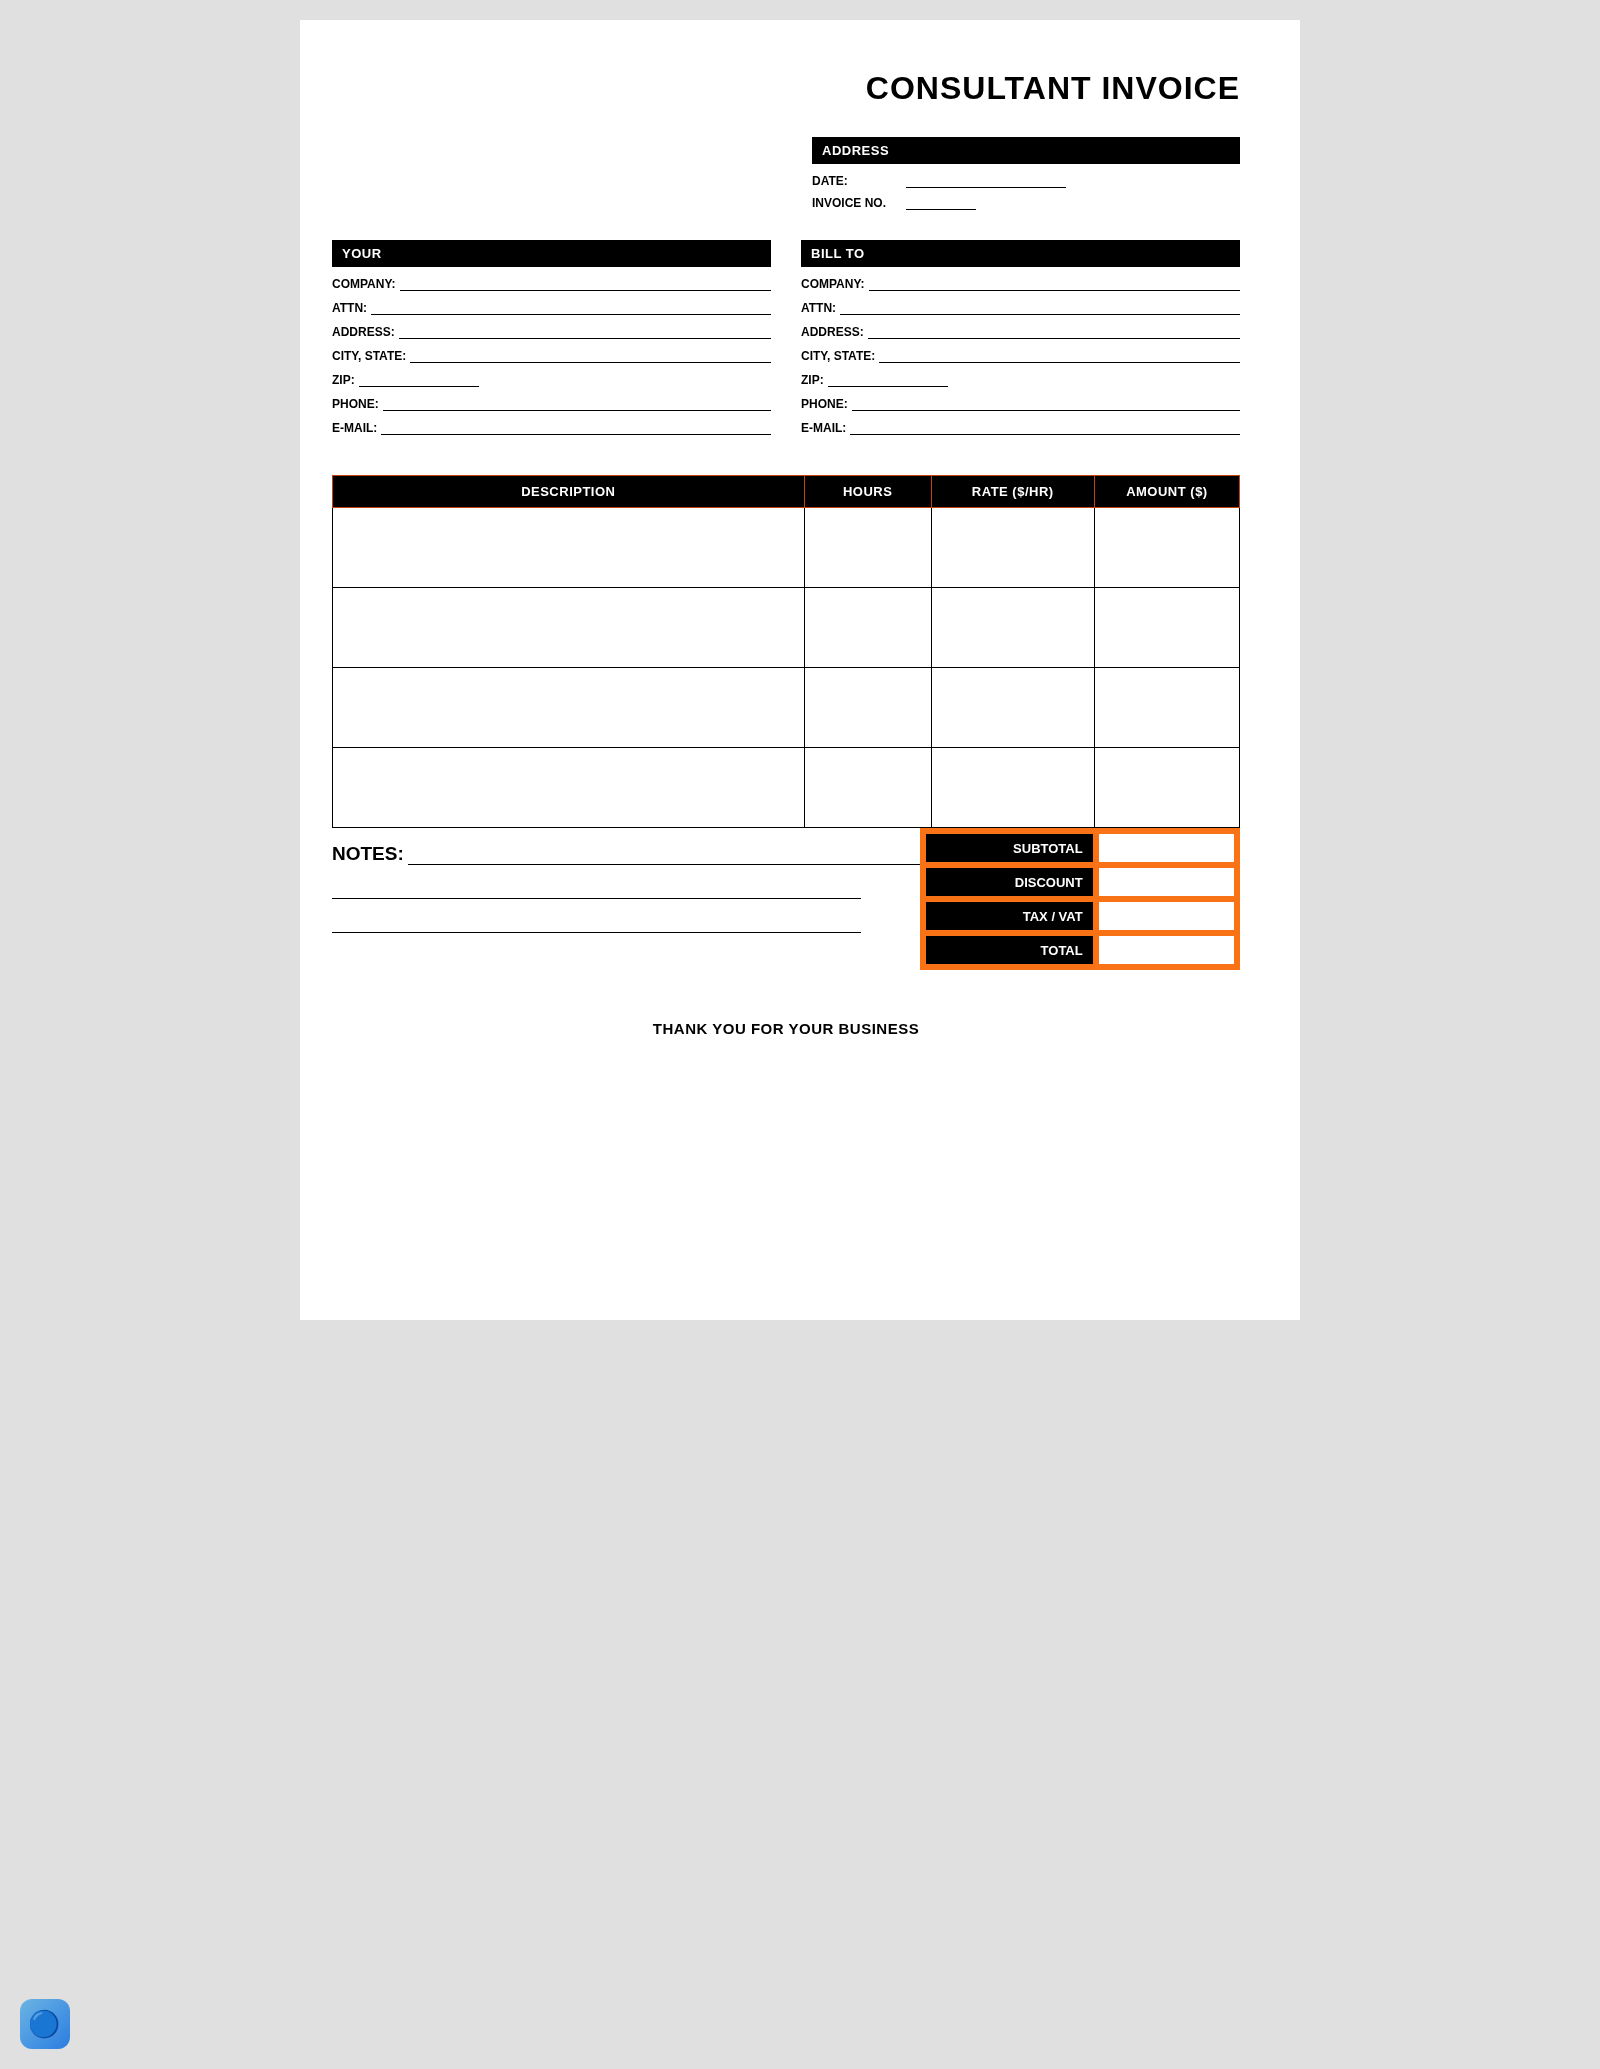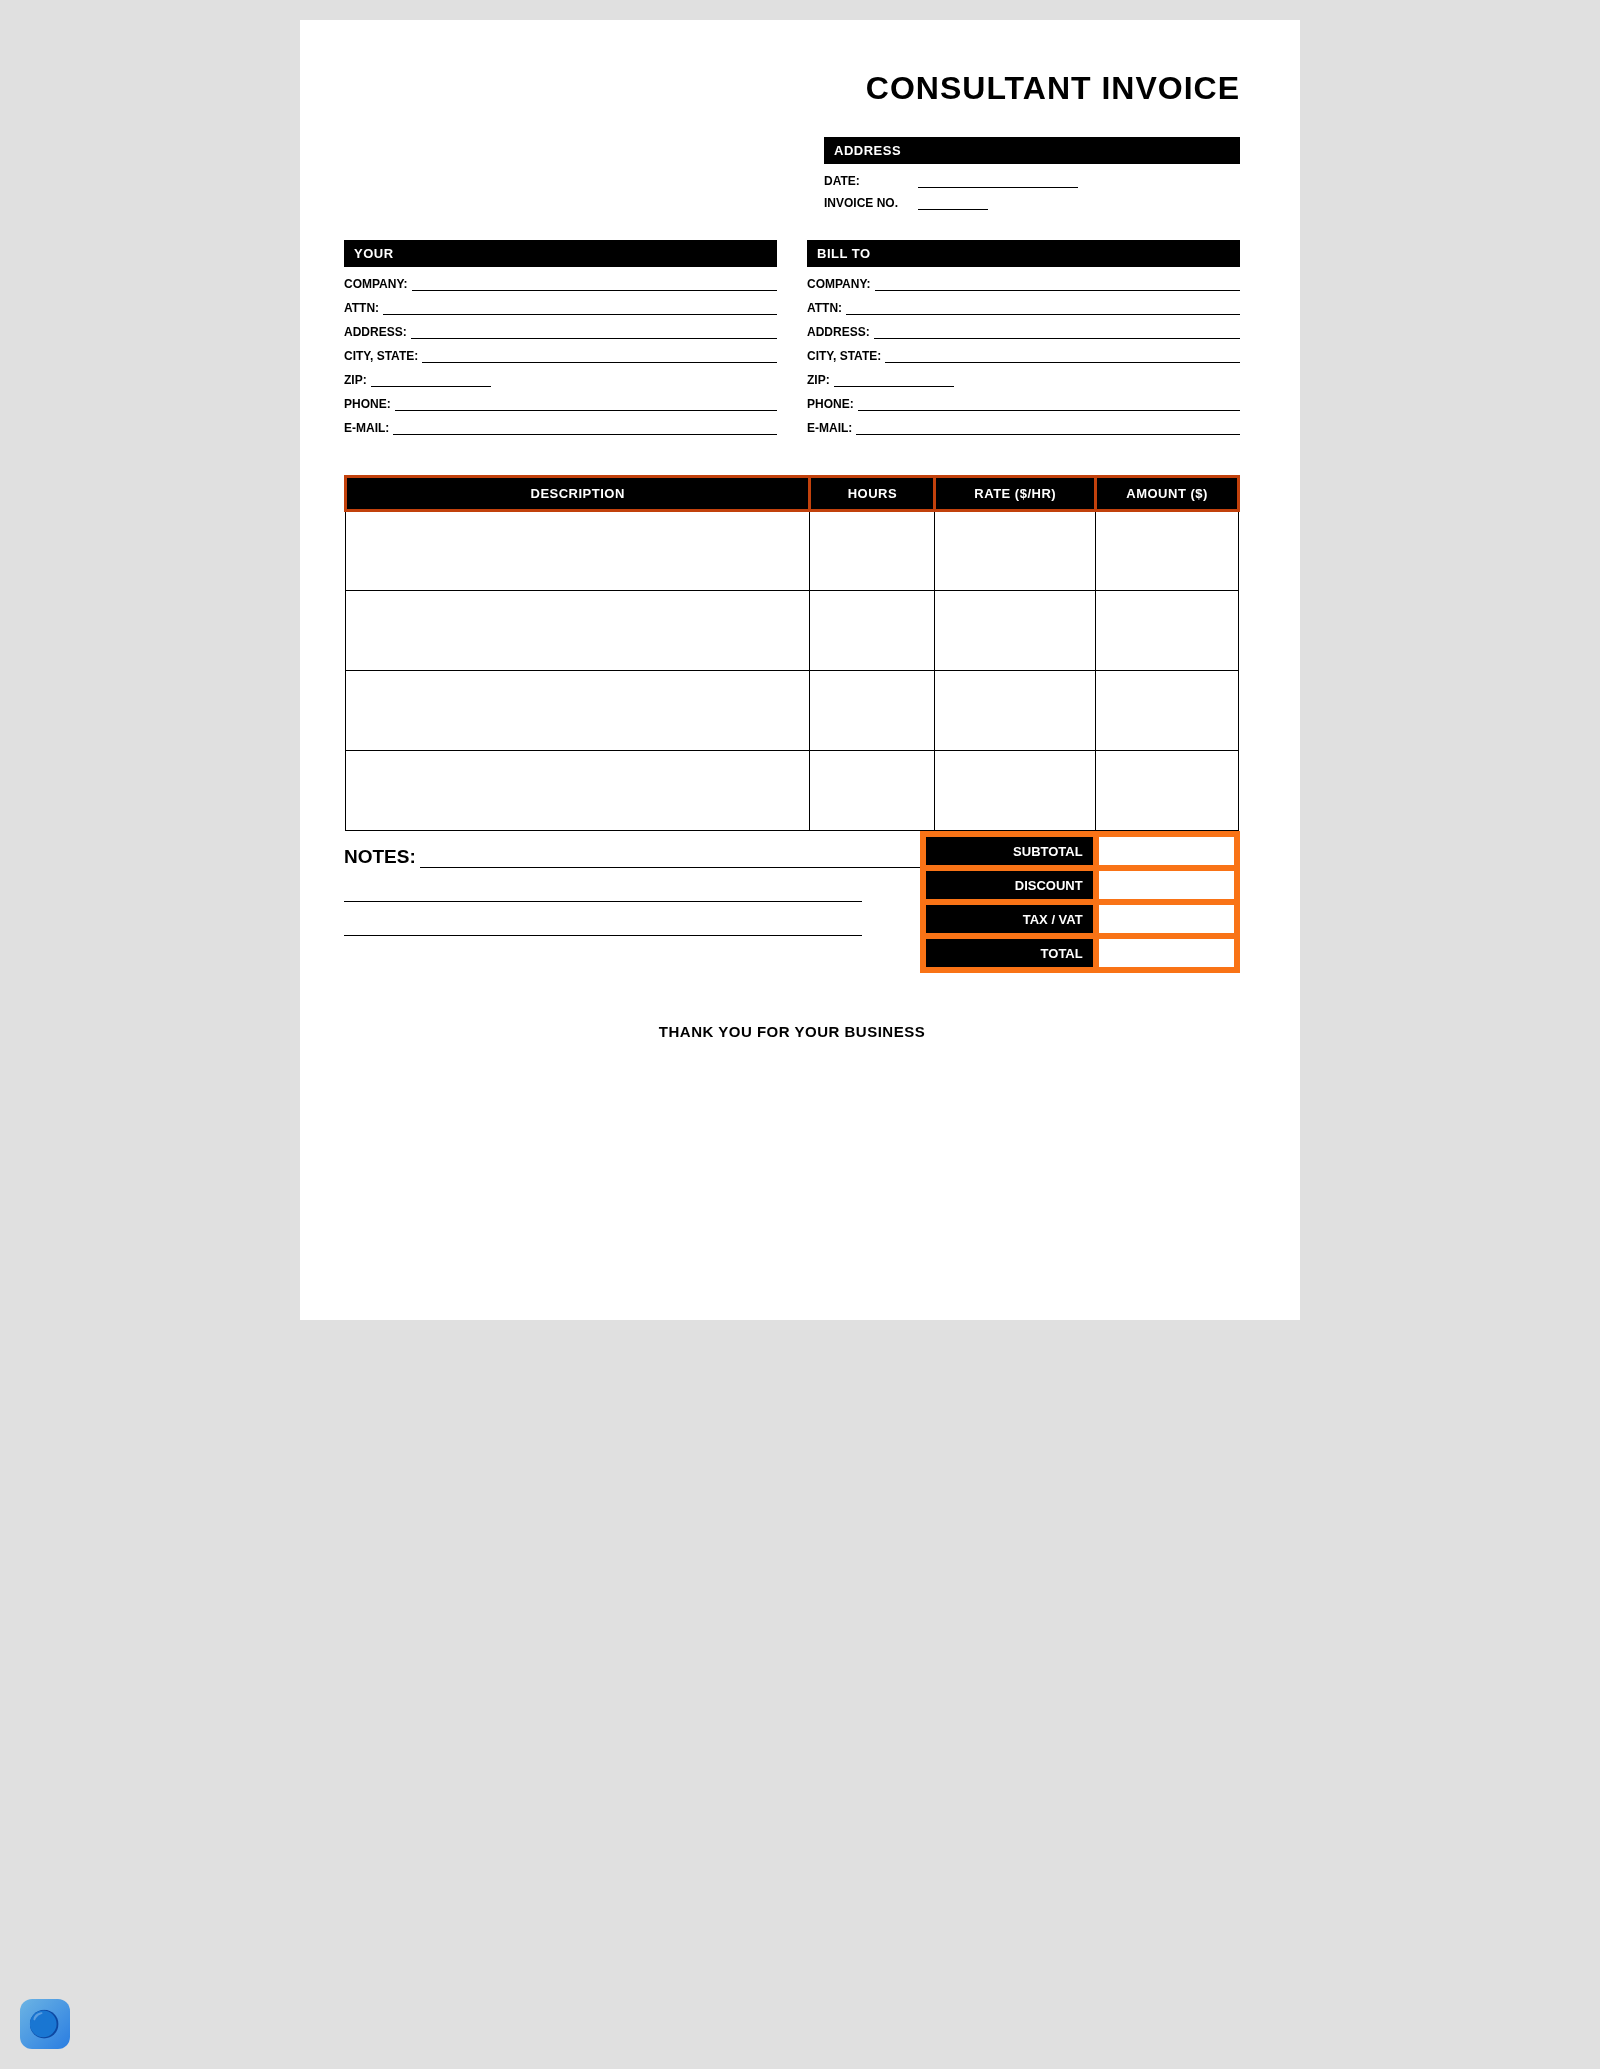--- a/index.html
+++ b/index.html
@@ -15,21 +15,21 @@
       align-items: flex-start;
       min-height: 100vh;
       padding: 20px;
       font-family: Arial, sans-serif;
     }
 
     .page {
       background: #ffffff;
       width: 1000px;
       min-height: 1300px;
-      padding: 50px 60px 60px 44px;
+      padding: 50px 60px 60px 32px;
       position: relative;
     }
 
     .invoice-title {
       text-align: right;
       font-size: 32px;
       font-weight: 900;
       color: #000;
       margin-bottom: 30px;
       letter-spacing: 1px;
@@ -118,21 +118,21 @@
       margin-bottom: 0;
     }
 
     .invoice-table th {
       background: #000;
       color: #fff;
       font-size: 13px;
       font-weight: 700;
       padding: 8px 10px;
       text-align: center;
-      border: 3px solid #c2410c;
+      border: 1px solid #c2410c;
       letter-spacing: 0.5px;
     }
 
     .invoice-table th.desc-col {
       text-align: center;
       width: 52%;
     }
 
     .invoice-table th.hours-col {
       width: 14%;

